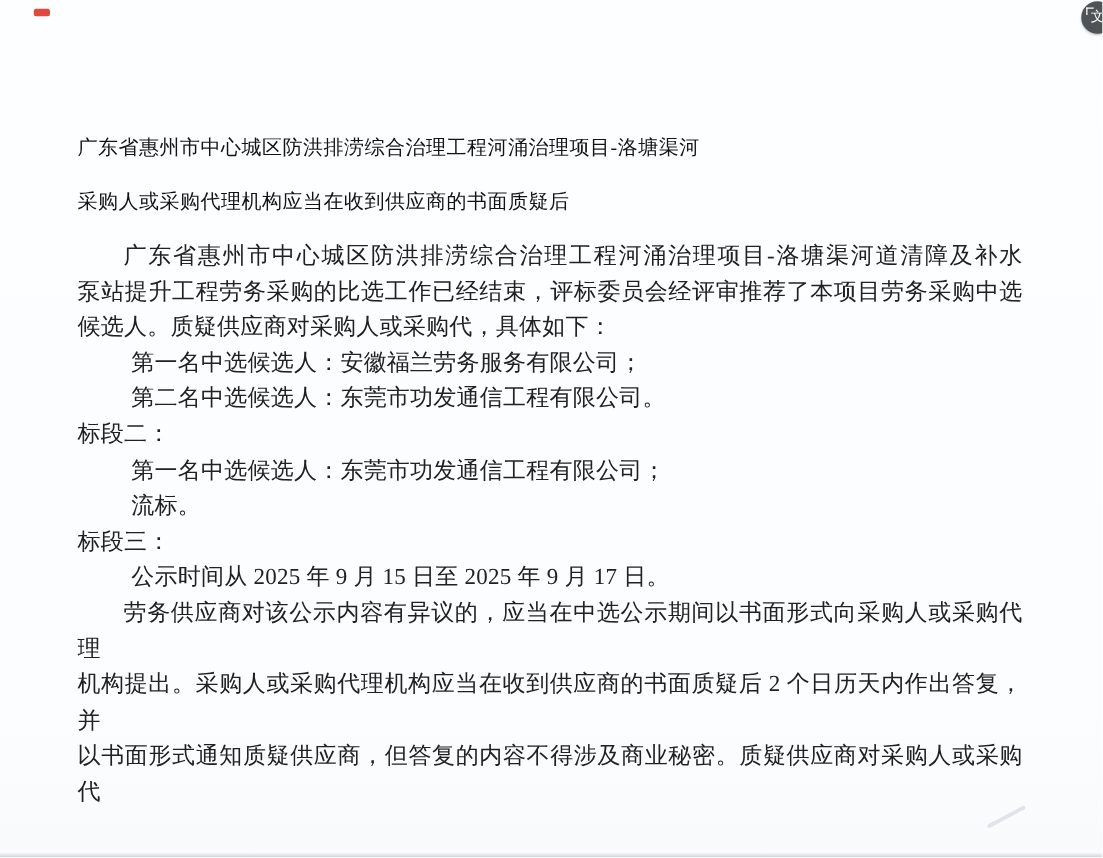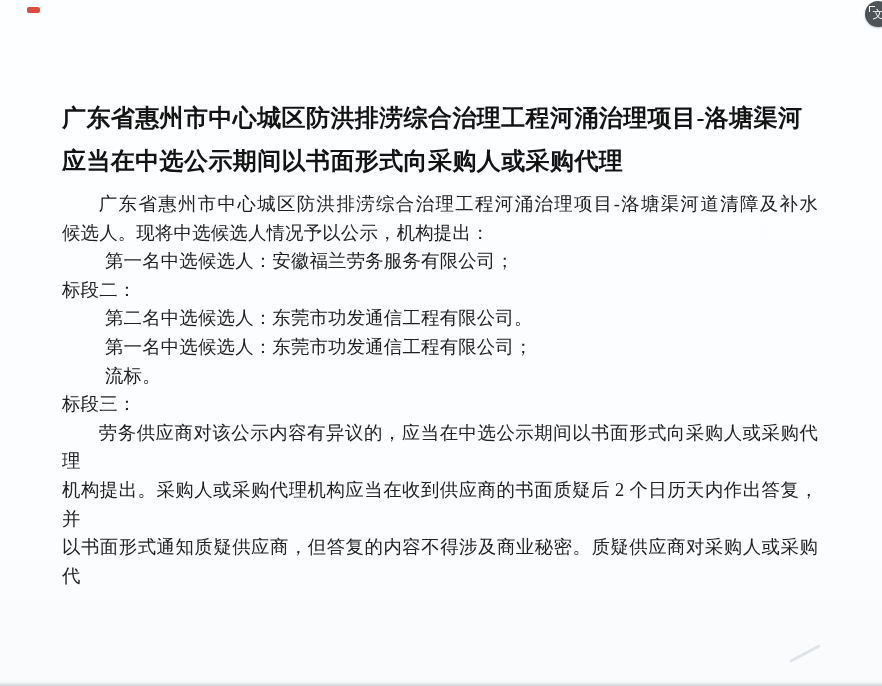--- a/index.html
+++ b/index.html
@@ -12,22 +12,22 @@
     font-family: "Liberation Serif", "DejaVu Serif", serif;
     color: #212121;
   }
   .doc {
     position: absolute;
     left: 62px;
     top: 97px;
     width: 756px;
   }
   .title-block {
-    font-size: 24px;
-    font-weight: 700;
+    font-size: 16px;
+    font-weight: 400;
     line-height: 43px;
     text-align: center;
     color: #131313;
     letter-spacing: 0.4px;
   }
   .body-block {
     margin-top: 7px;
     font-size: 18.4px;
     line-height: 28.6px;
     letter-spacing: 0.2px;
@@ -112,37 +112,39 @@
   <div class="red-mark"></div>
 
   <div class="translate-btn">
     <span class="tr-glyph">文</span>
   </div>
 
   <div class="doc">
 
     <div class="title-block">
       <div class="line">广东省惠州市中心城区防洪排涝综合治理工程河涌治理项目-洛塘渠河</div>
-      <div class="line">应当在中选公示期间以书面形式向采购人或采购代理</div>
+      <div class="line">采购人或采购代理机构应当在收到供应商的书面质疑后</div>
     </div>
 
     <div class="body-block">
 
       <div class="line jl indent">广东省惠州市中心城区防洪排涝综合治理工程河涌治理项目-洛塘渠河道清障及补水</div>
-      <div class="line">候选人。现将中选候选人情况予以公示，机构提出：</div>
+      <div class="line jl">泵站提升工程劳务采购的比选工作已经结束，评标委员会经评审推荐了本项目劳务采购中选</div>
+      <div class="line">候选人。质疑供应商对采购人或采购代，具体如下：</div>
 
       <div class="line hang">第一名中选候选人：安徽福兰劳务服务有限公司；</div>
+      <div class="line hang">第二名中选候选人：东莞市功发通信工程有限公司。</div>
+
       <div class="line">标段二：</div>
-
-      <div class="line hang">第二名中选候选人：东莞市功发通信工程有限公司。</div>
       <div class="line hang">第一名中选候选人：东莞市功发通信工程有限公司；</div>
 
       <div class="line hang">流标。</div>
       <div class="line">标段三：</div>
 
+      <div class="line hang">公示时间从 2025 年 9 月 15 日至 2025 年 9 月 17 日。</div>
 
       <div class="line jl indent">劳务供应商对该公示内容有异议的，应当在中选公示期间以书面形式向采购人或采购代理</div>
       <div class="line jl">机构提出。采购人或采购代理机构应当在收到供应商的书面质疑后 2 个日历天内作出答复，并</div>
       <div class="line jl">以书面形式通知质疑供应商，但答复的内容不得涉及商业秘密。质疑供应商对采购人或采购代</div>
 
     </div>
   </div>
 
   <div class="scan-smudge"></div>
   <div class="scan-edge-bottom"></div>

